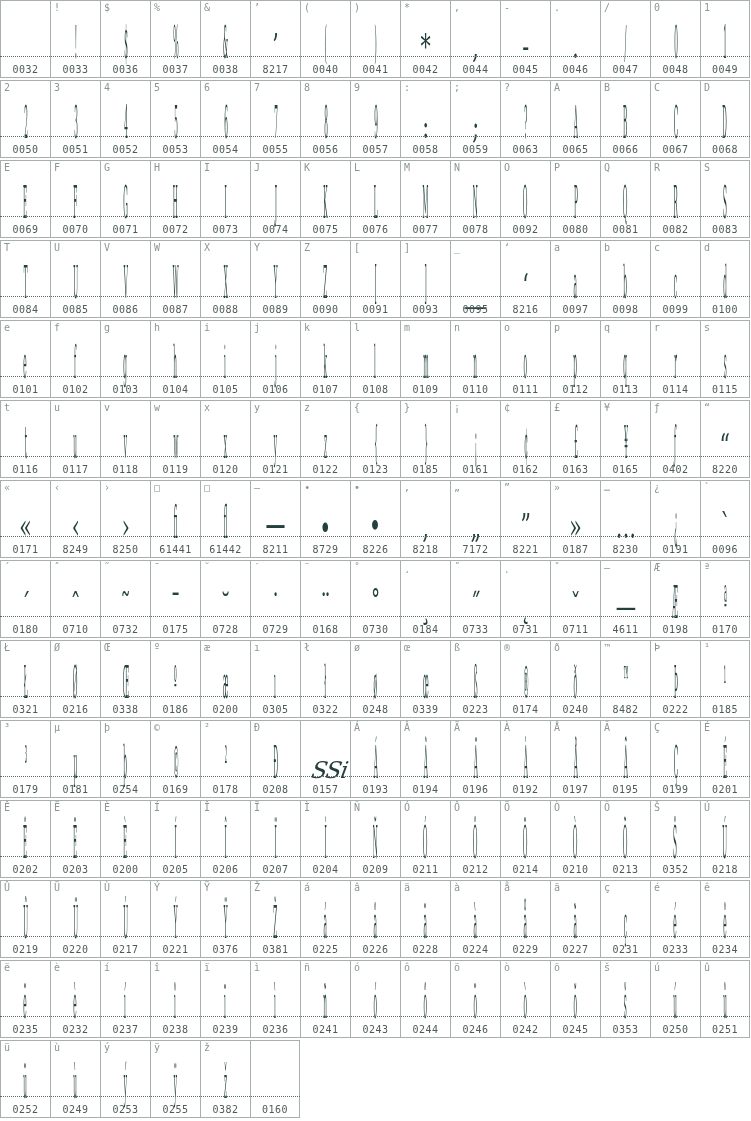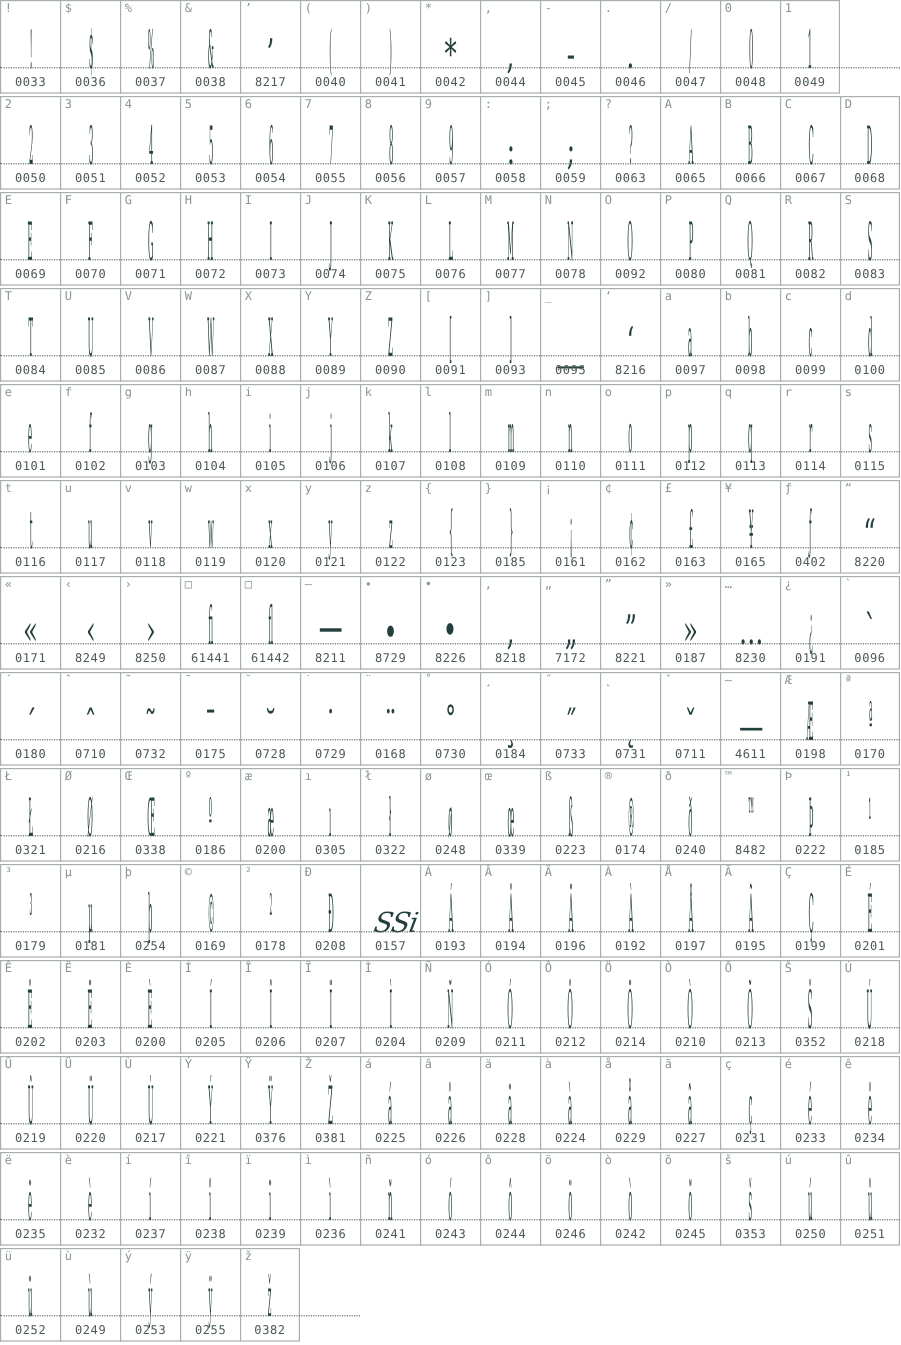--- a/index.html
+++ b/index.html
@@ -49,20 +49,25 @@
     transform:skewX(-10deg);font-size:23px;font-style:italic;
     font-family:"DejaVu Serif",serif;letter-spacing:-1px;
   }
 </style>
 </head>
 <body>
 
 <div class="grid">
     <div class="row">
       <div class="cell">
+    <span class="label"></span>
+    <div class="glyph"><span class="narrow"></span></div>
+    <span class="code">0032</span>
+  </div>
+      <div class="cell">
     <span class="label">!</span>
     <div class="glyph"><span class="narrow">!</span></div>
     <span class="code">0033</span>
   </div>
       <div class="cell">
     <span class="label">$</span>
     <div class="glyph"><span class="narrow">$</span></div>
     <span class="code">0036</span>
   </div>
       <div class="cell">
@@ -1069,14 +1074,19 @@
       <div class="cell">
     <span class="label">ÿ</span>
     <div class="glyph"><span class="narrow">ÿ</span></div>
     <span class="code">0255</span>
   </div>
       <div class="cell">
     <span class="label">ž</span>
     <div class="glyph"><span class="narrow">ž</span></div>
     <span class="code">0382</span>
   </div>
+      <div class="cell">
+    <span class="label"></span>
+    <div class="glyph"><span class="narrow"></span></div>
+    <span class="code">0160</span>
+  </div>
     </div>
   </div>
 
 </body></html>

